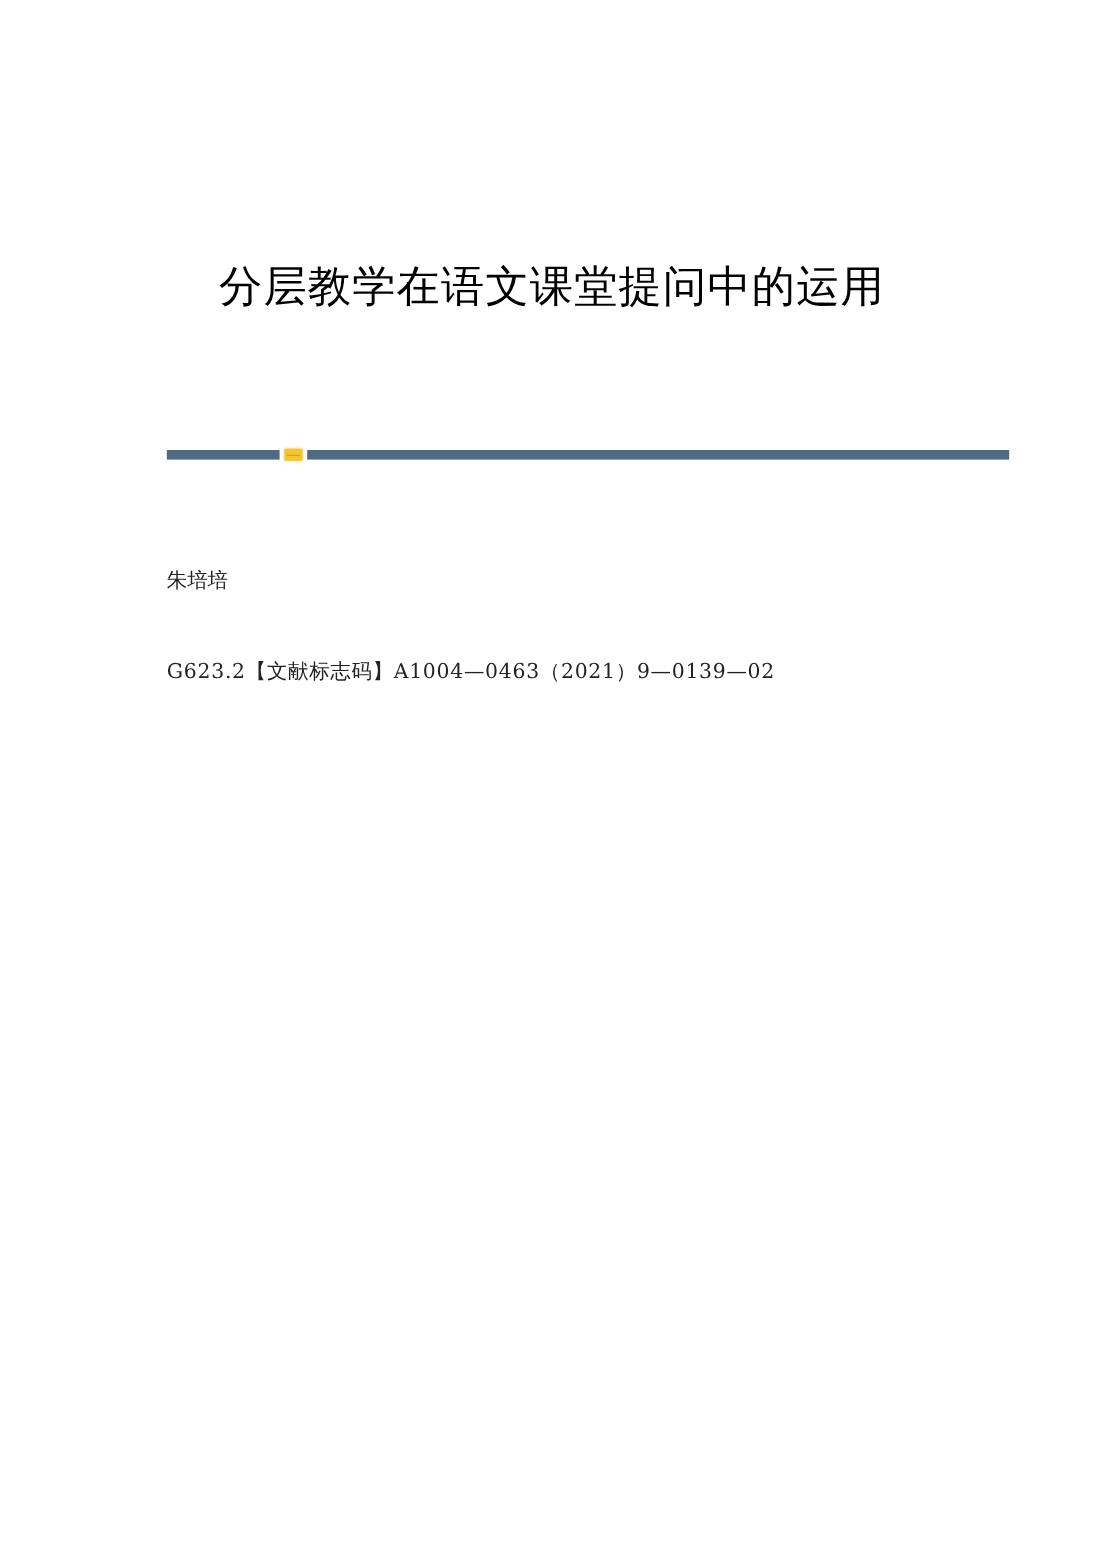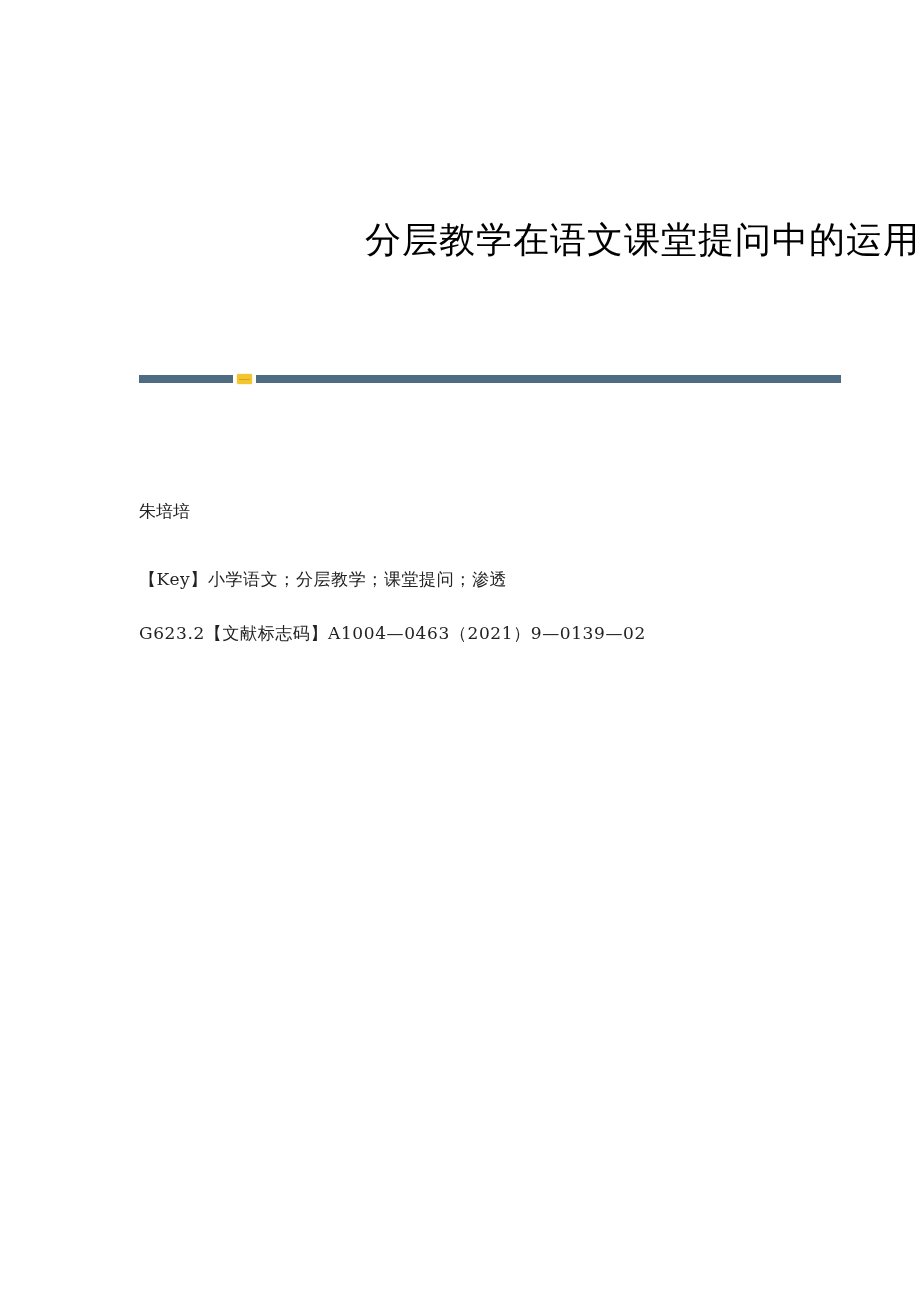--- a/index.html
+++ b/index.html
@@ -63,21 +63,21 @@
     .divider .icon::after {
       content: "";
       position: absolute;
       left: 2px; right: 2px; top: 2px;
       height: 3px;
       border-bottom: 1px solid #d9a410;
     }
     .content {
       position: absolute;
       left: 139px;
-      top: 493px;
+      top: 466px;
       width: 640px;
       font-size: 17px;
       color: #222;
     }
     .content p {
       margin: 0;
     }
     .author {
       line-height: 36px;
       margin-bottom: 20px !important;
@@ -87,35 +87,34 @@
       letter-spacing: 0.6px;
       text-align: justify;
     }
     .gap {
       height: 8px;
     }
   </style>
 </head>
 <body>
 
-<h1 class="title" style="margin:0;font-weight:normal;text-align:right;">分层教学在语文课堂提问中的运用</h1>
+<h1 class="title" style="margin:0;font-weight:normal;">分层教学在语文课堂提问中的运用</h1>
 
 <div class="divider">
   <div class="bar-left"></div>
   <div class="icon"></div>
   <div class="bar-right"></div>
 </div>
 
 <div class="content">
   <p class="author">朱培培</p>
 
 
   <div class="gap"></div>
 
-  <p class="para"><span>【Key】</span><span>小学语文；分层教学；课堂提问；渗透</span></p>
 
   <div class="gap"></div>
 
   <p class="para"><span>G623.2</span><span>【文献标志码】</span><span>A1004—0463（2021）9—0139—02</span></p>
 
   <div class="gap"></div>
 
 </div>
 
 </body></html>

